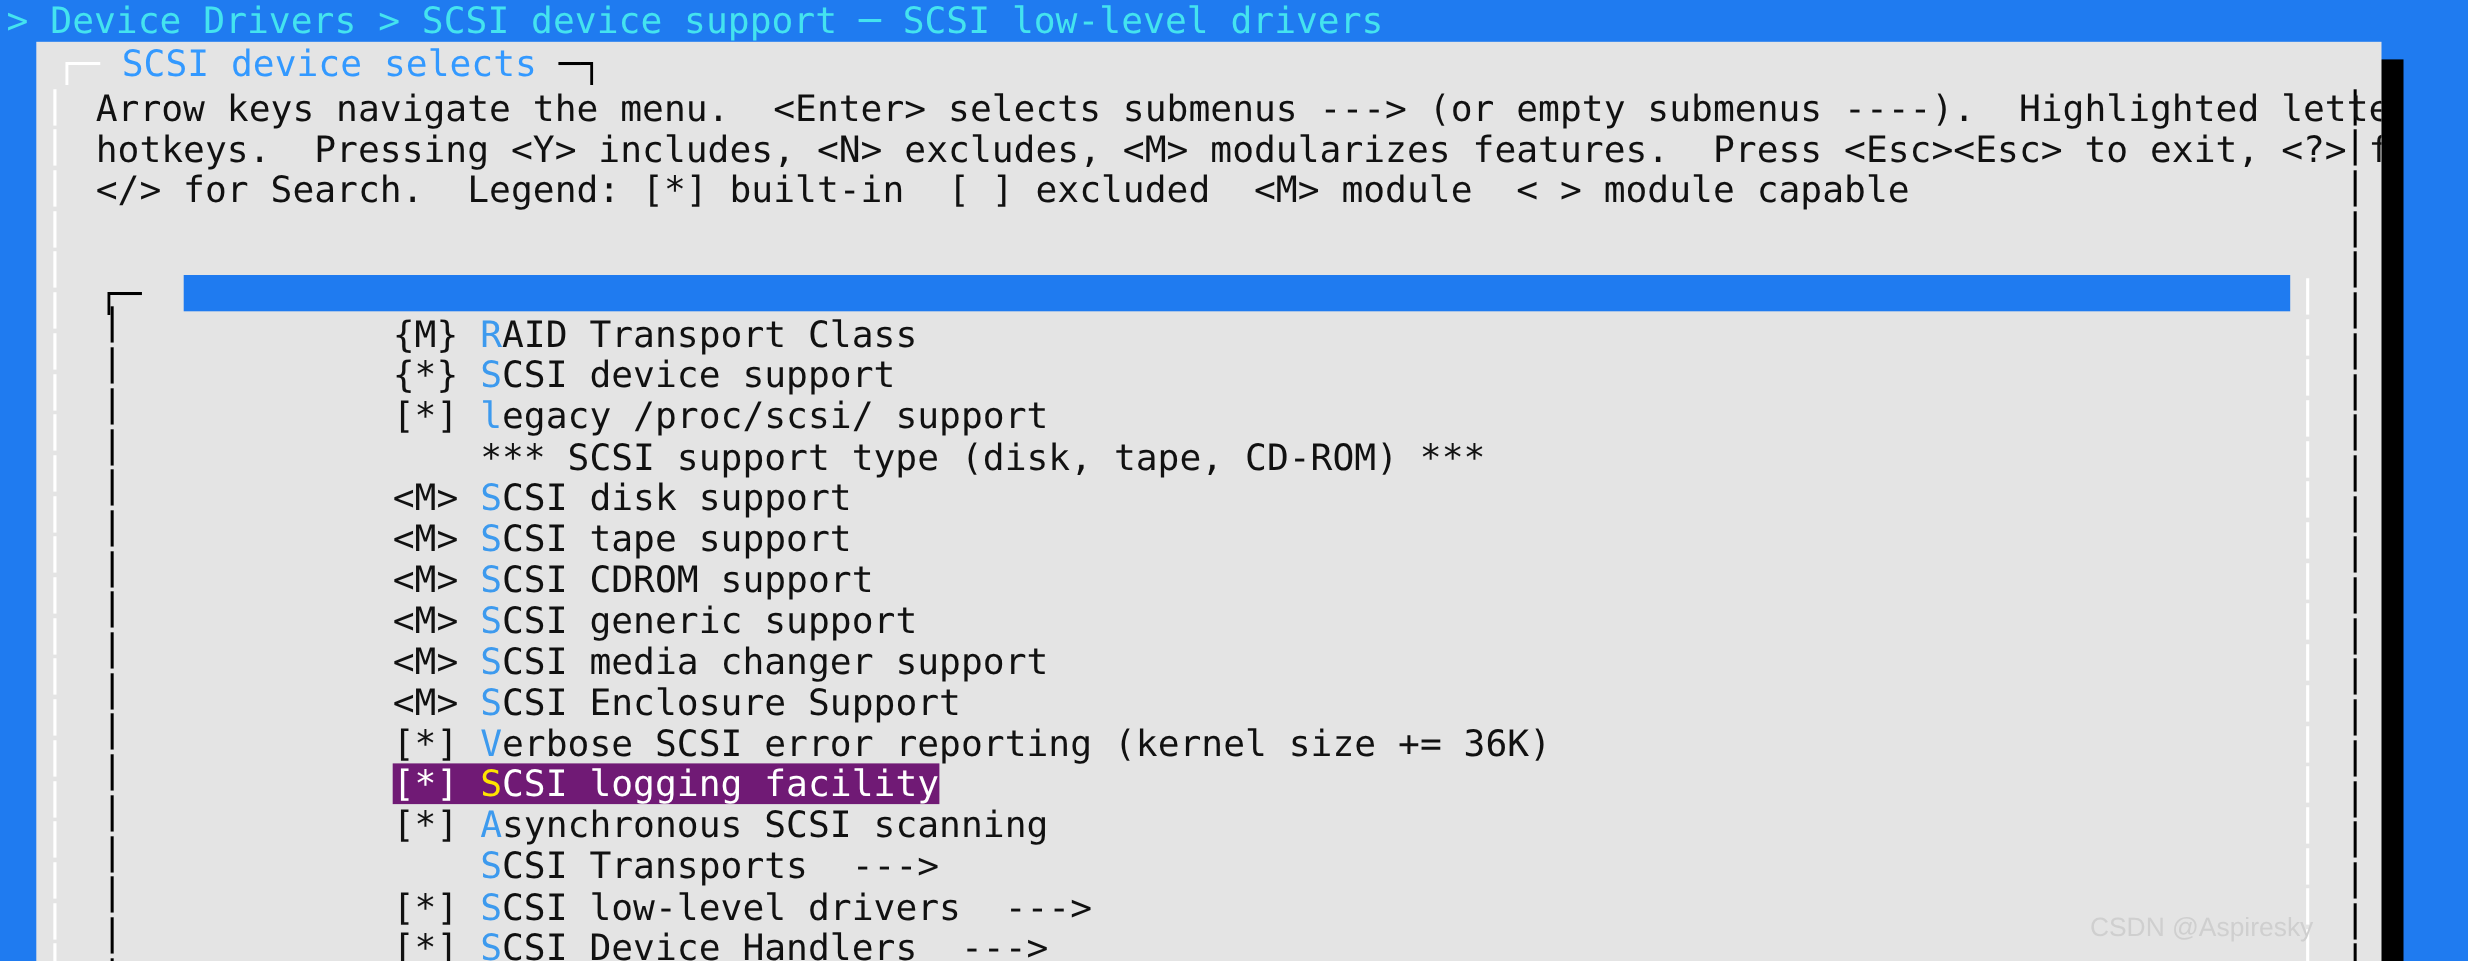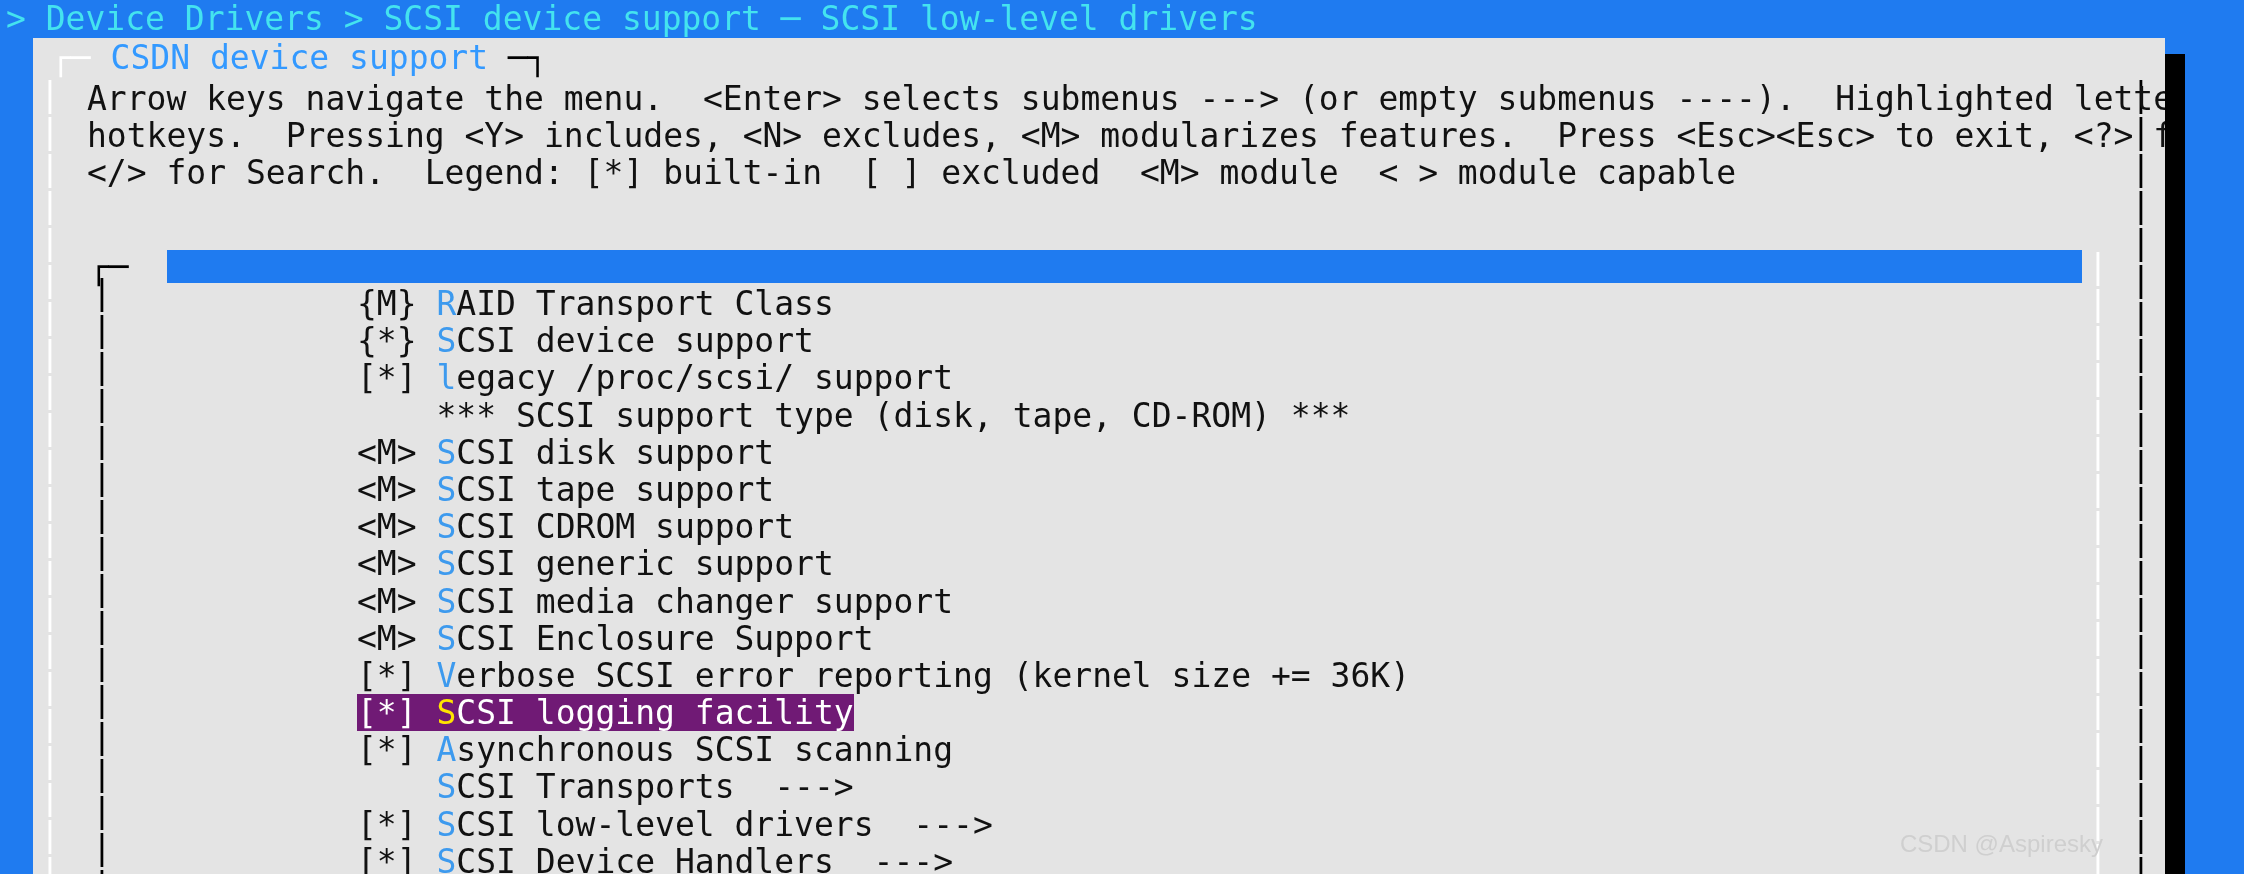--- a/index.html
+++ b/index.html
@@ -195,21 +195,21 @@
 <body>
 
 <div id="screen">
 
   <div id="titlebar">&gt; Device Drivers &gt; SCSI device support ─ SCSI low-level drivers</div>
 
   <div id="dialog-shadow"></div>
 
   <div id="dialog">
 
-    <div id="dialog-caption"><span class="corner">┌─</span><span> CSDN device support </span><span class="corner-dark">─┐</span></div>
+    <div id="dialog-caption"><span class="corner">┌─</span><span> SCSI device selects </span><span class="corner-dark">─┐</span></div>
 
     <div class="vborder" id="dlg-border-left">|
 |
 |
 |
 |
 |
 |
 |
 |

